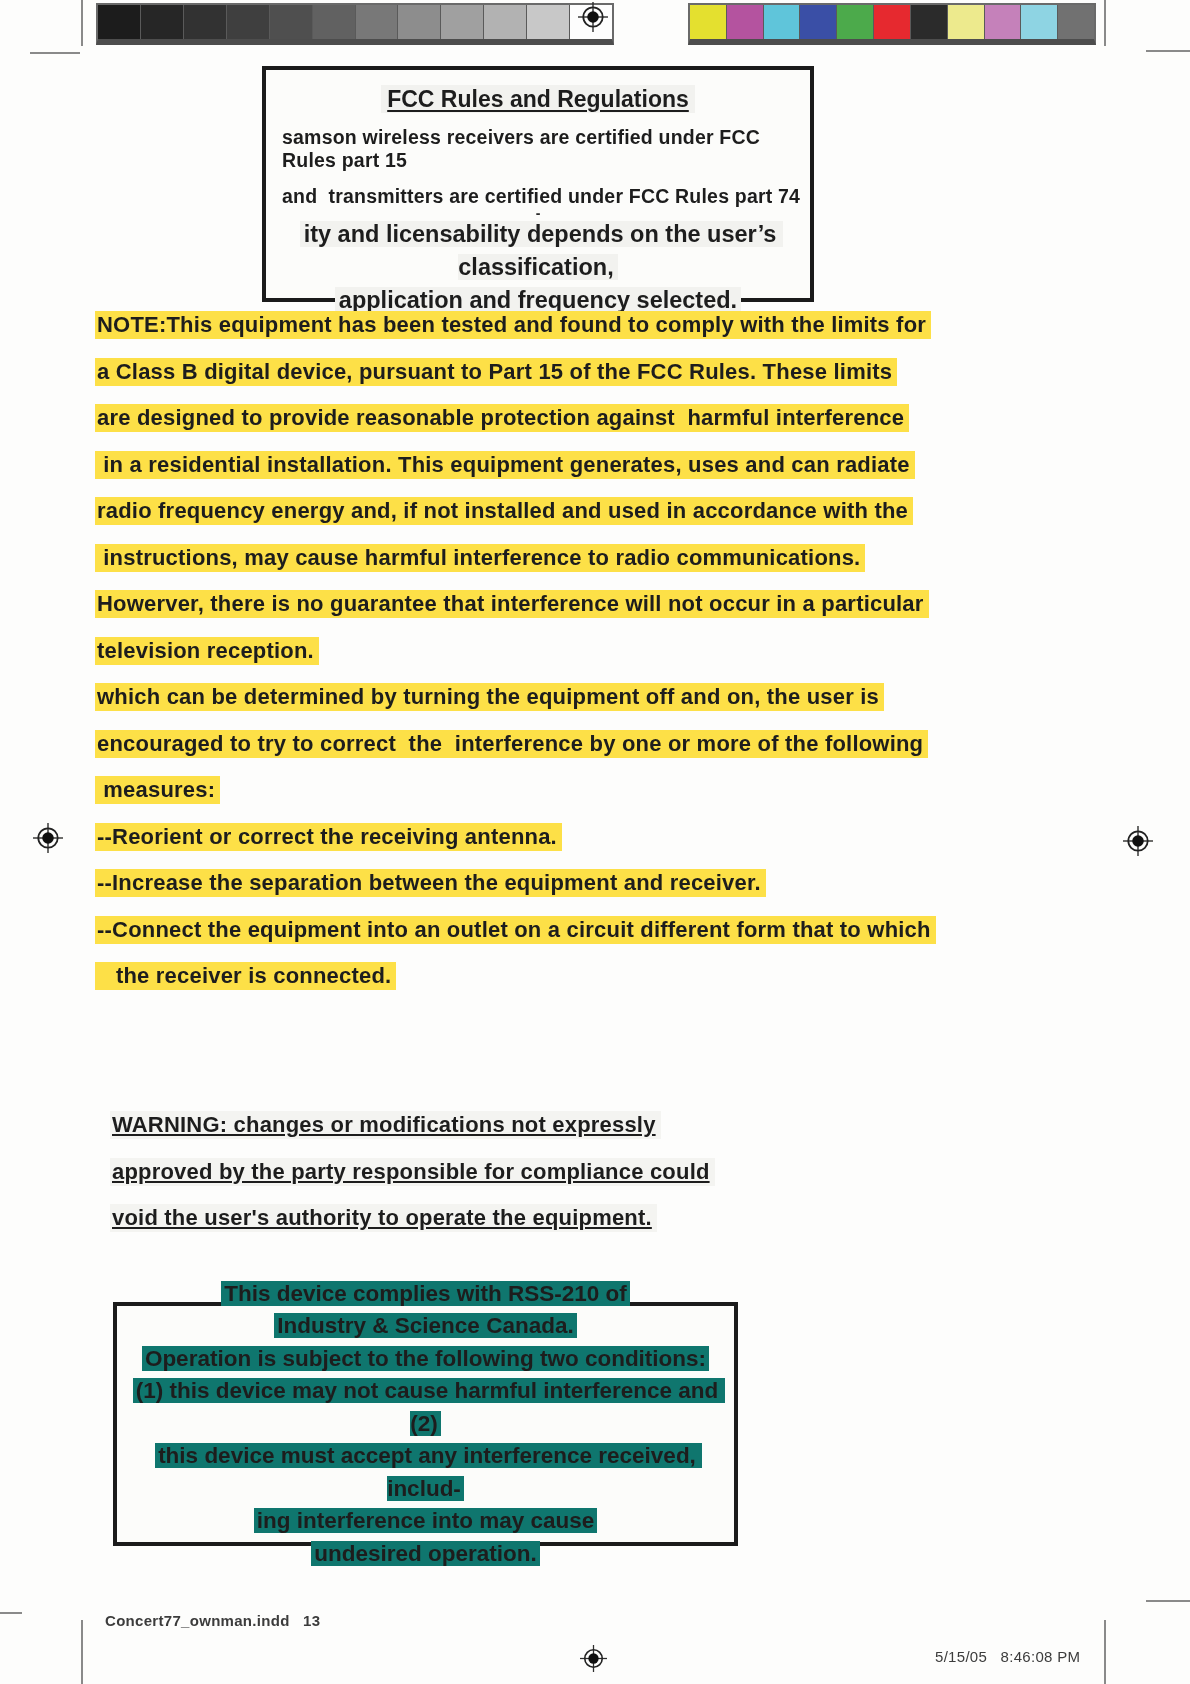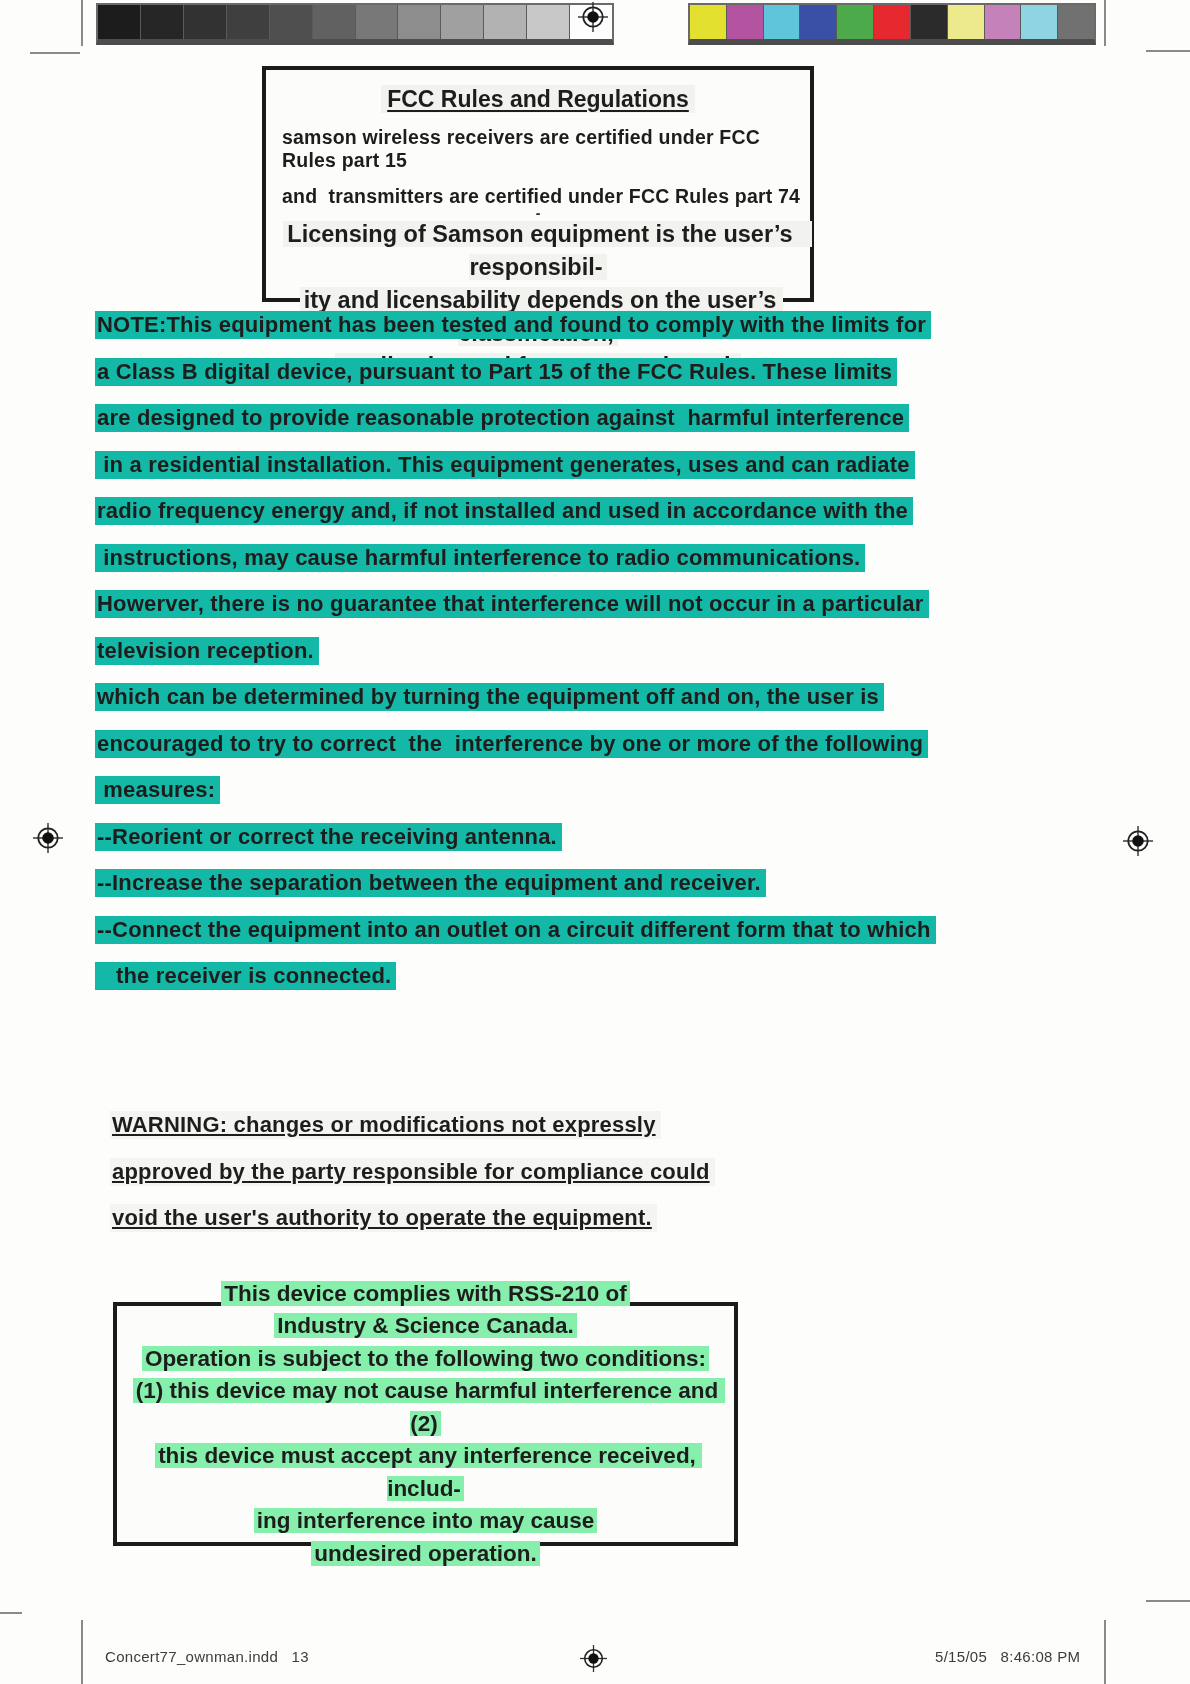--- a/index.html
+++ b/index.html
@@ -48,38 +48,38 @@
     text-align:center;font-size:23.5px;font-weight:bold;
     line-height:33px;white-space:pre-wrap;
   }
   .fcc-lic span{background:#f2f2ef;padding:0 4px;}
   
   .body-text{position:absolute;left:95px;top:312px;width:940px;}
   .body-line{
     height:46.5px;font-size:22px;font-weight:bold;
     white-space:pre-wrap;letter-spacing:0.2px;
   }
-  .body-line span{background:#14b8a6;padding:1px 5px 2px 2px;}
+  .body-line span{background:#fde047;padding:1px 5px 2px 2px;}
   .warning-text{position:absolute;left:110px;top:1112px;width:900px;}
   .warning-text .body-line span{background:#f4f4f1;text-decoration:underline;}
   
   .rss-box{
     position:absolute;left:113px;top:1302px;width:625px;height:244px;
     border:4px solid #1b1b1b;background:#fcfcfa;
     box-sizing:border-box;
     display:flex;flex-direction:column;justify-content:center;
   }
   .rss-line{
     text-align:center;font-size:22.5px;font-weight:bold;line-height:32.5px;
     white-space:pre-wrap;
   }
-  .rss-line span{background:#86efac;padding:0 3px;text-align:right;}
+  .rss-line span{background:#0f766e;padding:0 3px;text-align:right;}
   
   .footer-text{position:absolute;font-size:15px;color:#3c3c3c;letter-spacing:0.3px;white-space:pre;}
-  .ft-left{left:105px;top:1648px;}
+  .ft-left{left:105px;top:1612px;font-weight:bold;}
   .ft-right{left:935px;top:1648px;}
 </style>
 </head>
 <body>
 
 <div class="page">
 
   <div class="crop" style="left:81px;top:0;width:2px;height:46px;"></div>
   <div class="crop" style="left:30px;top:52px;width:50px;height:2px;"></div>
   <div class="crop" style="left:1104px;top:0;width:2px;height:46px;"></div>
@@ -121,21 +121,20 @@
       <div class="swatch" style="background: rgb(197, 129, 186);"></div>
       <div class="swatch" style="background: rgb(142, 212, 227);"></div>
       <div class="swatch" style="background: rgb(113, 113, 113);"></div>
     </div>
 
   <div class="fcc-box">
     <div class="fcc-title"><span>FCC Rules and Regulations</span></div>
     <div class="fcc-cert">samson wireless receivers are certified under FCC Rules part 15</div>
     <div class="fcc-cert">and  transmitters are certified under FCC Rules part 74</div>
     <div class="fcc-artifact">-</div>
-    <div class="fcc-lic"><span>Licensing of Samson equipment is the user’s   responsibil-</span></div>
     <div class="fcc-lic"><span>ity and licensability depends on the user’s classification,</span></div>
     <div class="fcc-lic"><span>application and frequency selected.</span></div>
   </div>
 
   <div class="body-text">
     <div class="body-line"><span>NOTE:This equipment has been tested and found to comply with the limits for</span></div>
     <div class="body-line"><span>a Class B digital device, pursuant to Part 15 of the FCC Rules. These limits</span></div>
     <div class="body-line"><span>are designed to provide reasonable protection against  harmful interference</span></div>
     <div class="body-line"><span> in a residential installation. This equipment generates, uses and can radiate</span></div>
     <div class="body-line"><span>radio frequency energy and, if not installed and used in accordance with the</span></div>

